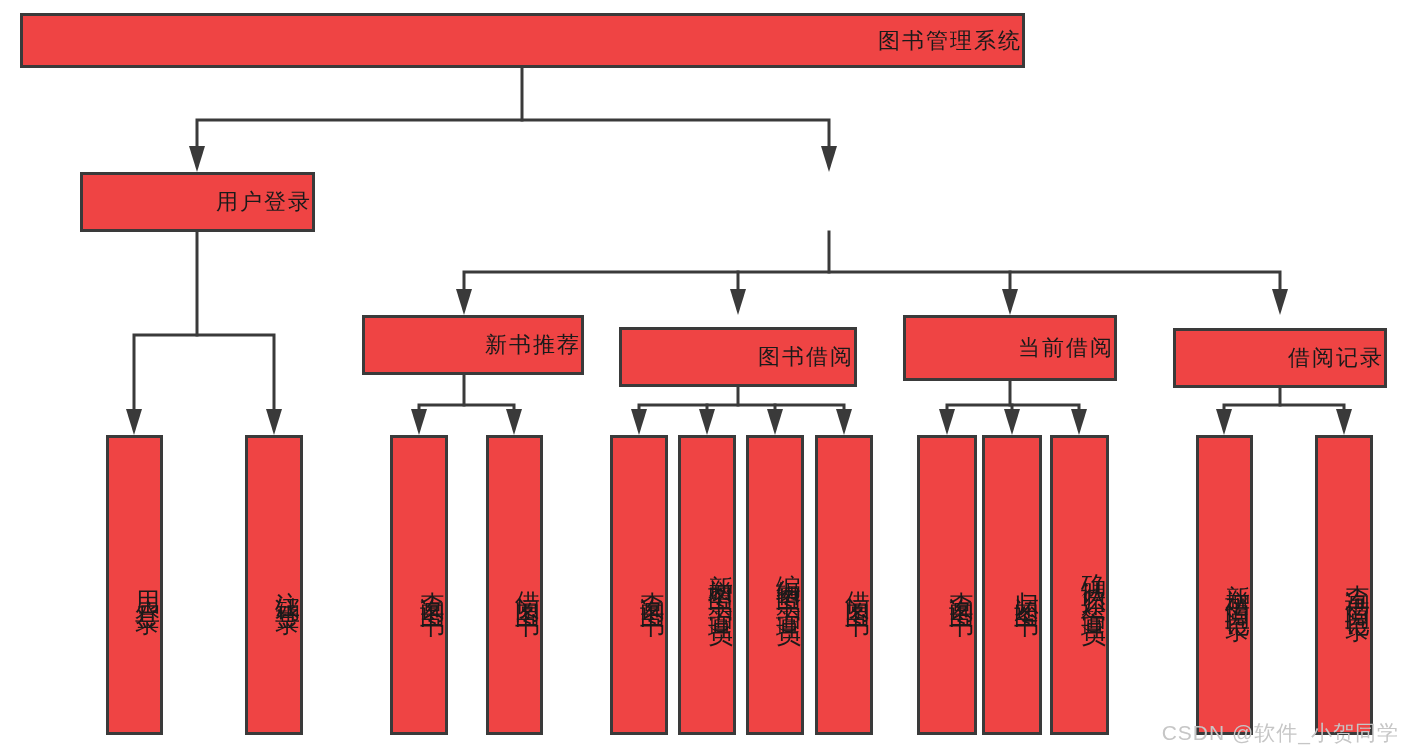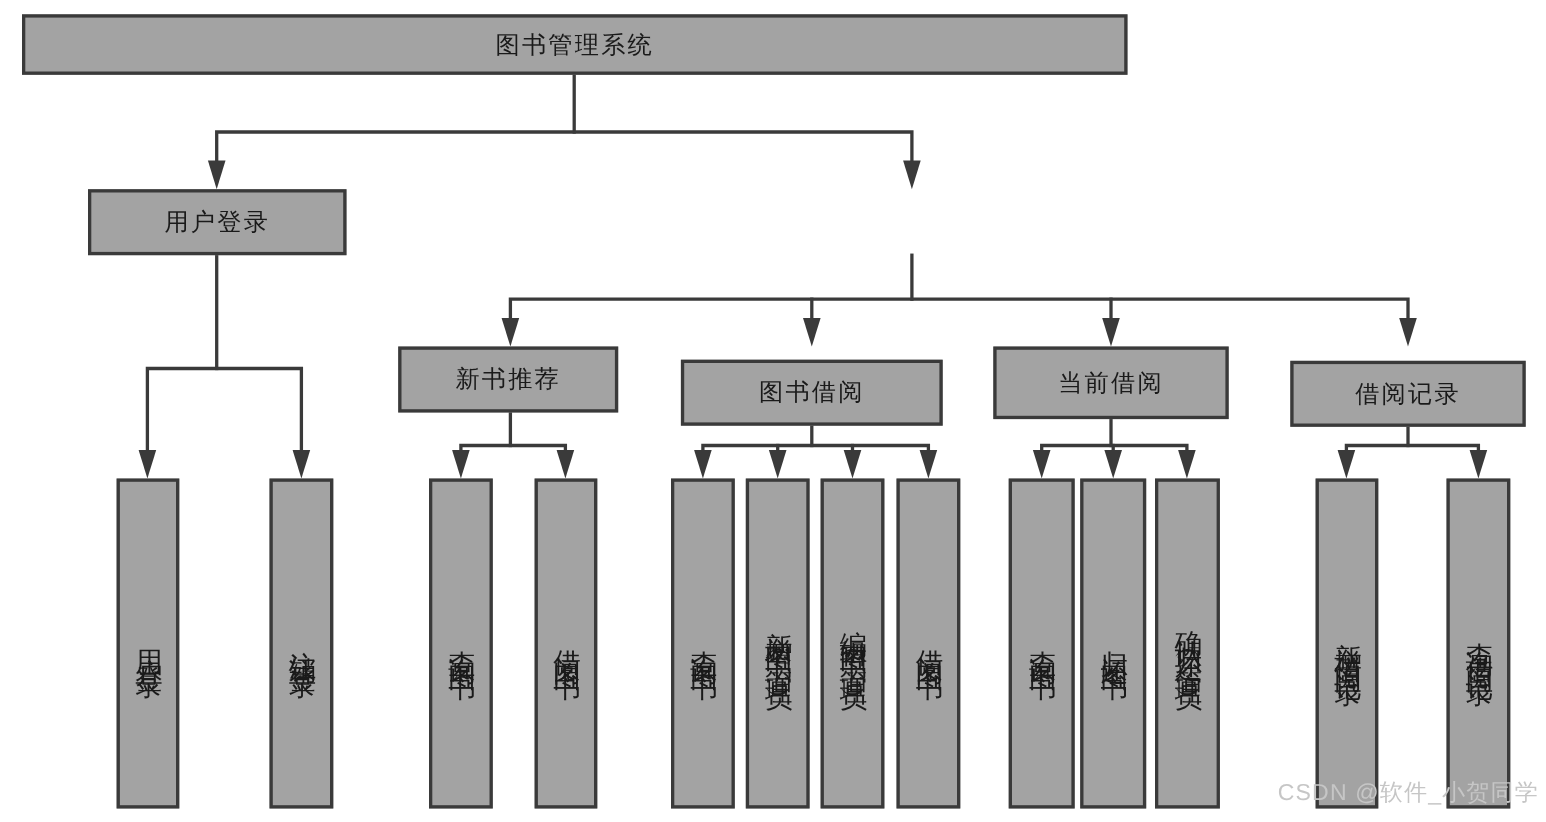--- a/index.html
+++ b/index.html
@@ -21,24 +21,24 @@
     position:absolute;
     left:0; top:0;
     width:1405px; height:747px;
     color:var(--line);
     z-index:1;
   }
   .box{
     position:absolute;
     box-sizing:border-box;
     border:3px solid var(--line);
-    background:#a3a3a3;
+    background:#ef4444;
     display:flex;
     align-items:center;
-    justify-content:center;
+    justify-content:flex-end;
     color:var(--text);
     z-index:2;
   }
   .hbox{
     font-size:22px;
     letter-spacing:2px;
     white-space:nowrap;
   }
   .leaf span{
     writing-mode:vertical-rl;
@@ -46,21 +46,21 @@
     font-size:25px;
     letter-spacing:7px;
     line-height:1;
   }
   
   .b-root{left:20px; top:13px; width:1005px; height:55px;}
   
   .b-l2a{left:80px;  top:172px; width:235px; height:60px;}
   .b-l2b{left:710px; top:172px; width:238px; height:60px;}
   
-  .b-l3a{left:362px;  top:315px; width:200px; height:60px;}
+  .b-l3a{left:362px;  top:315px; width:222px; height:60px;}
   .b-l3b{left:619px;  top:327px; width:238px; height:60px;}
   .b-l3c{left:903px;  top:315px; width:214px; height:66px;}
   .b-l3d{left:1173px; top:328px; width:214px; height:60px;}
   
   .leaf{top:435px; height:300px;}
   .leafA1{left:106px;  width:57px;}
   .leafA2{left:245px;  width:58px;}
   .leafB1{left:390px;  width:58px;}
   .leafB2{left:486px;  width:57px;}
   .leafC1{left:610px;  width:58px;}
@@ -68,21 +68,21 @@
   .leafC3{left:746px;  width:58px;}
   .leafC4{left:815px;  width:58px;}
   .leafD1{left:917px;  width:60px;}
   .leafD2{left:982px;  width:60px;}
   .leafD3{left:1050px; width:59px;}
   .leafE1{left:1196px; width:57px;}
   .leafE2{left:1315px; width:58px;}
   #watermark{
     position:absolute;
     right:6px;
-    bottom:13px;
+    bottom:0;
     font-size:21px;
     letter-spacing:1px;
     color:var(--watermark);
     z-index:5;
     white-space:nowrap;
   }
 </style>
 </head>
 <body>
 

